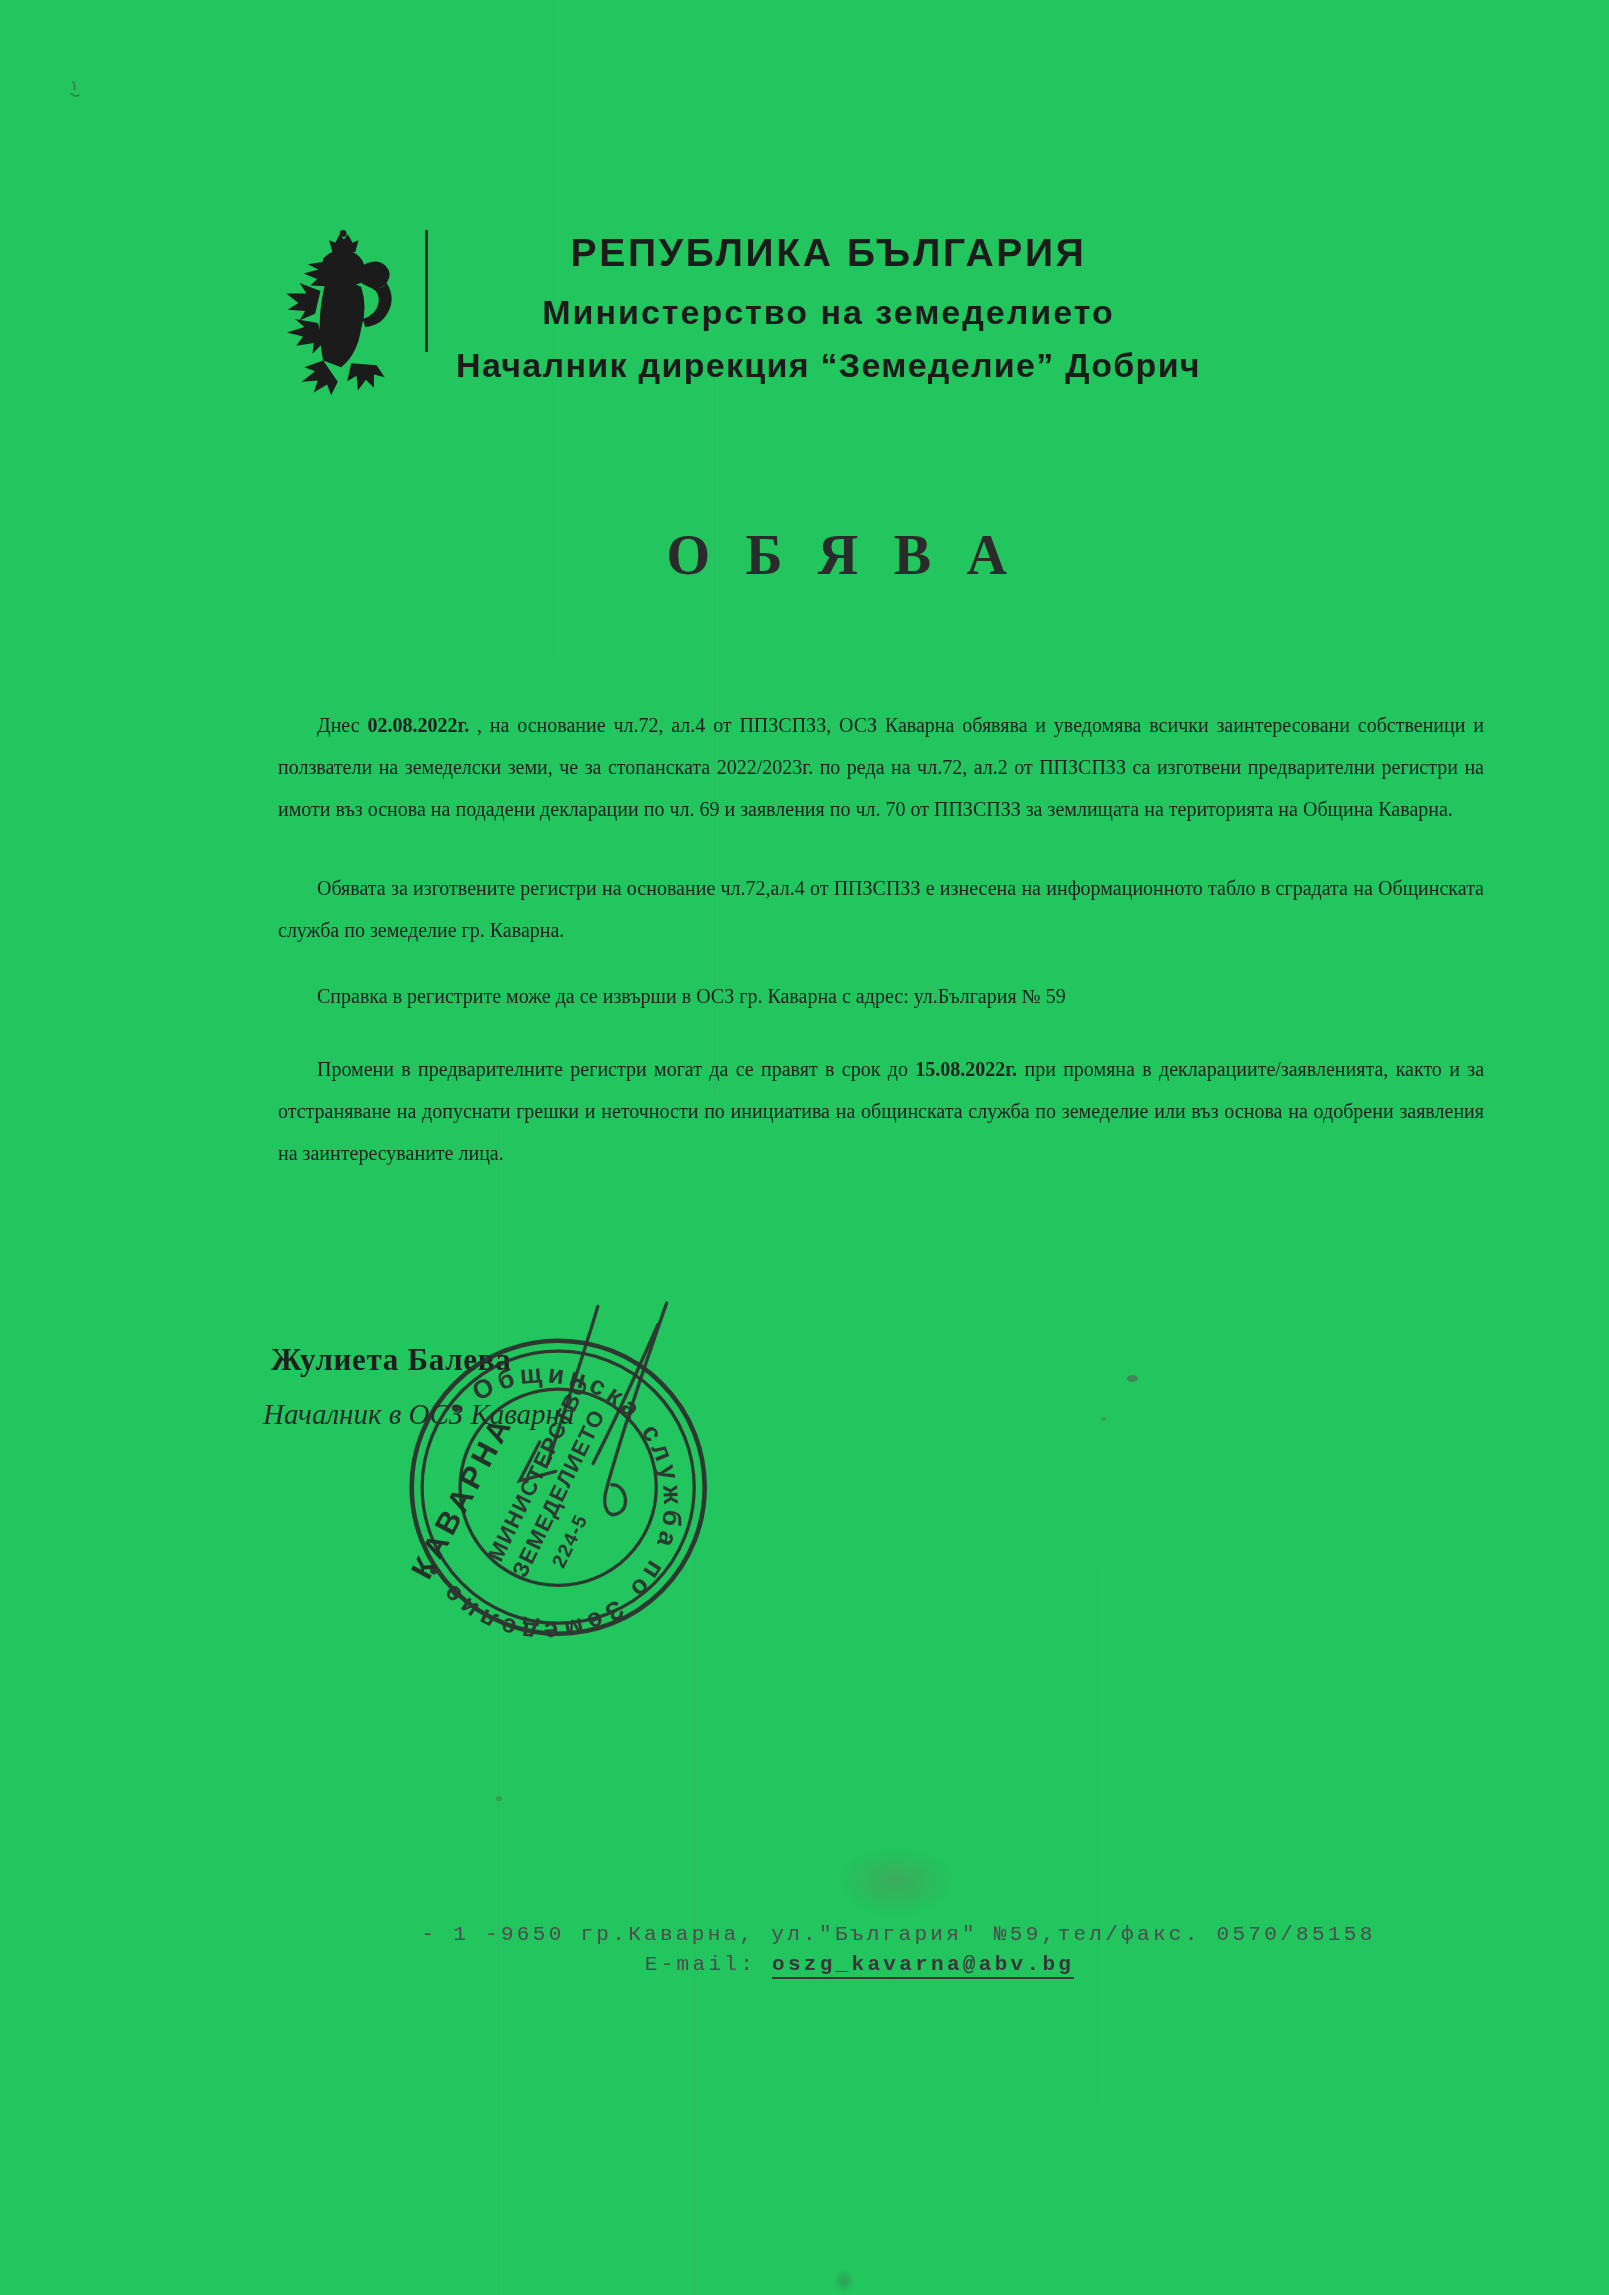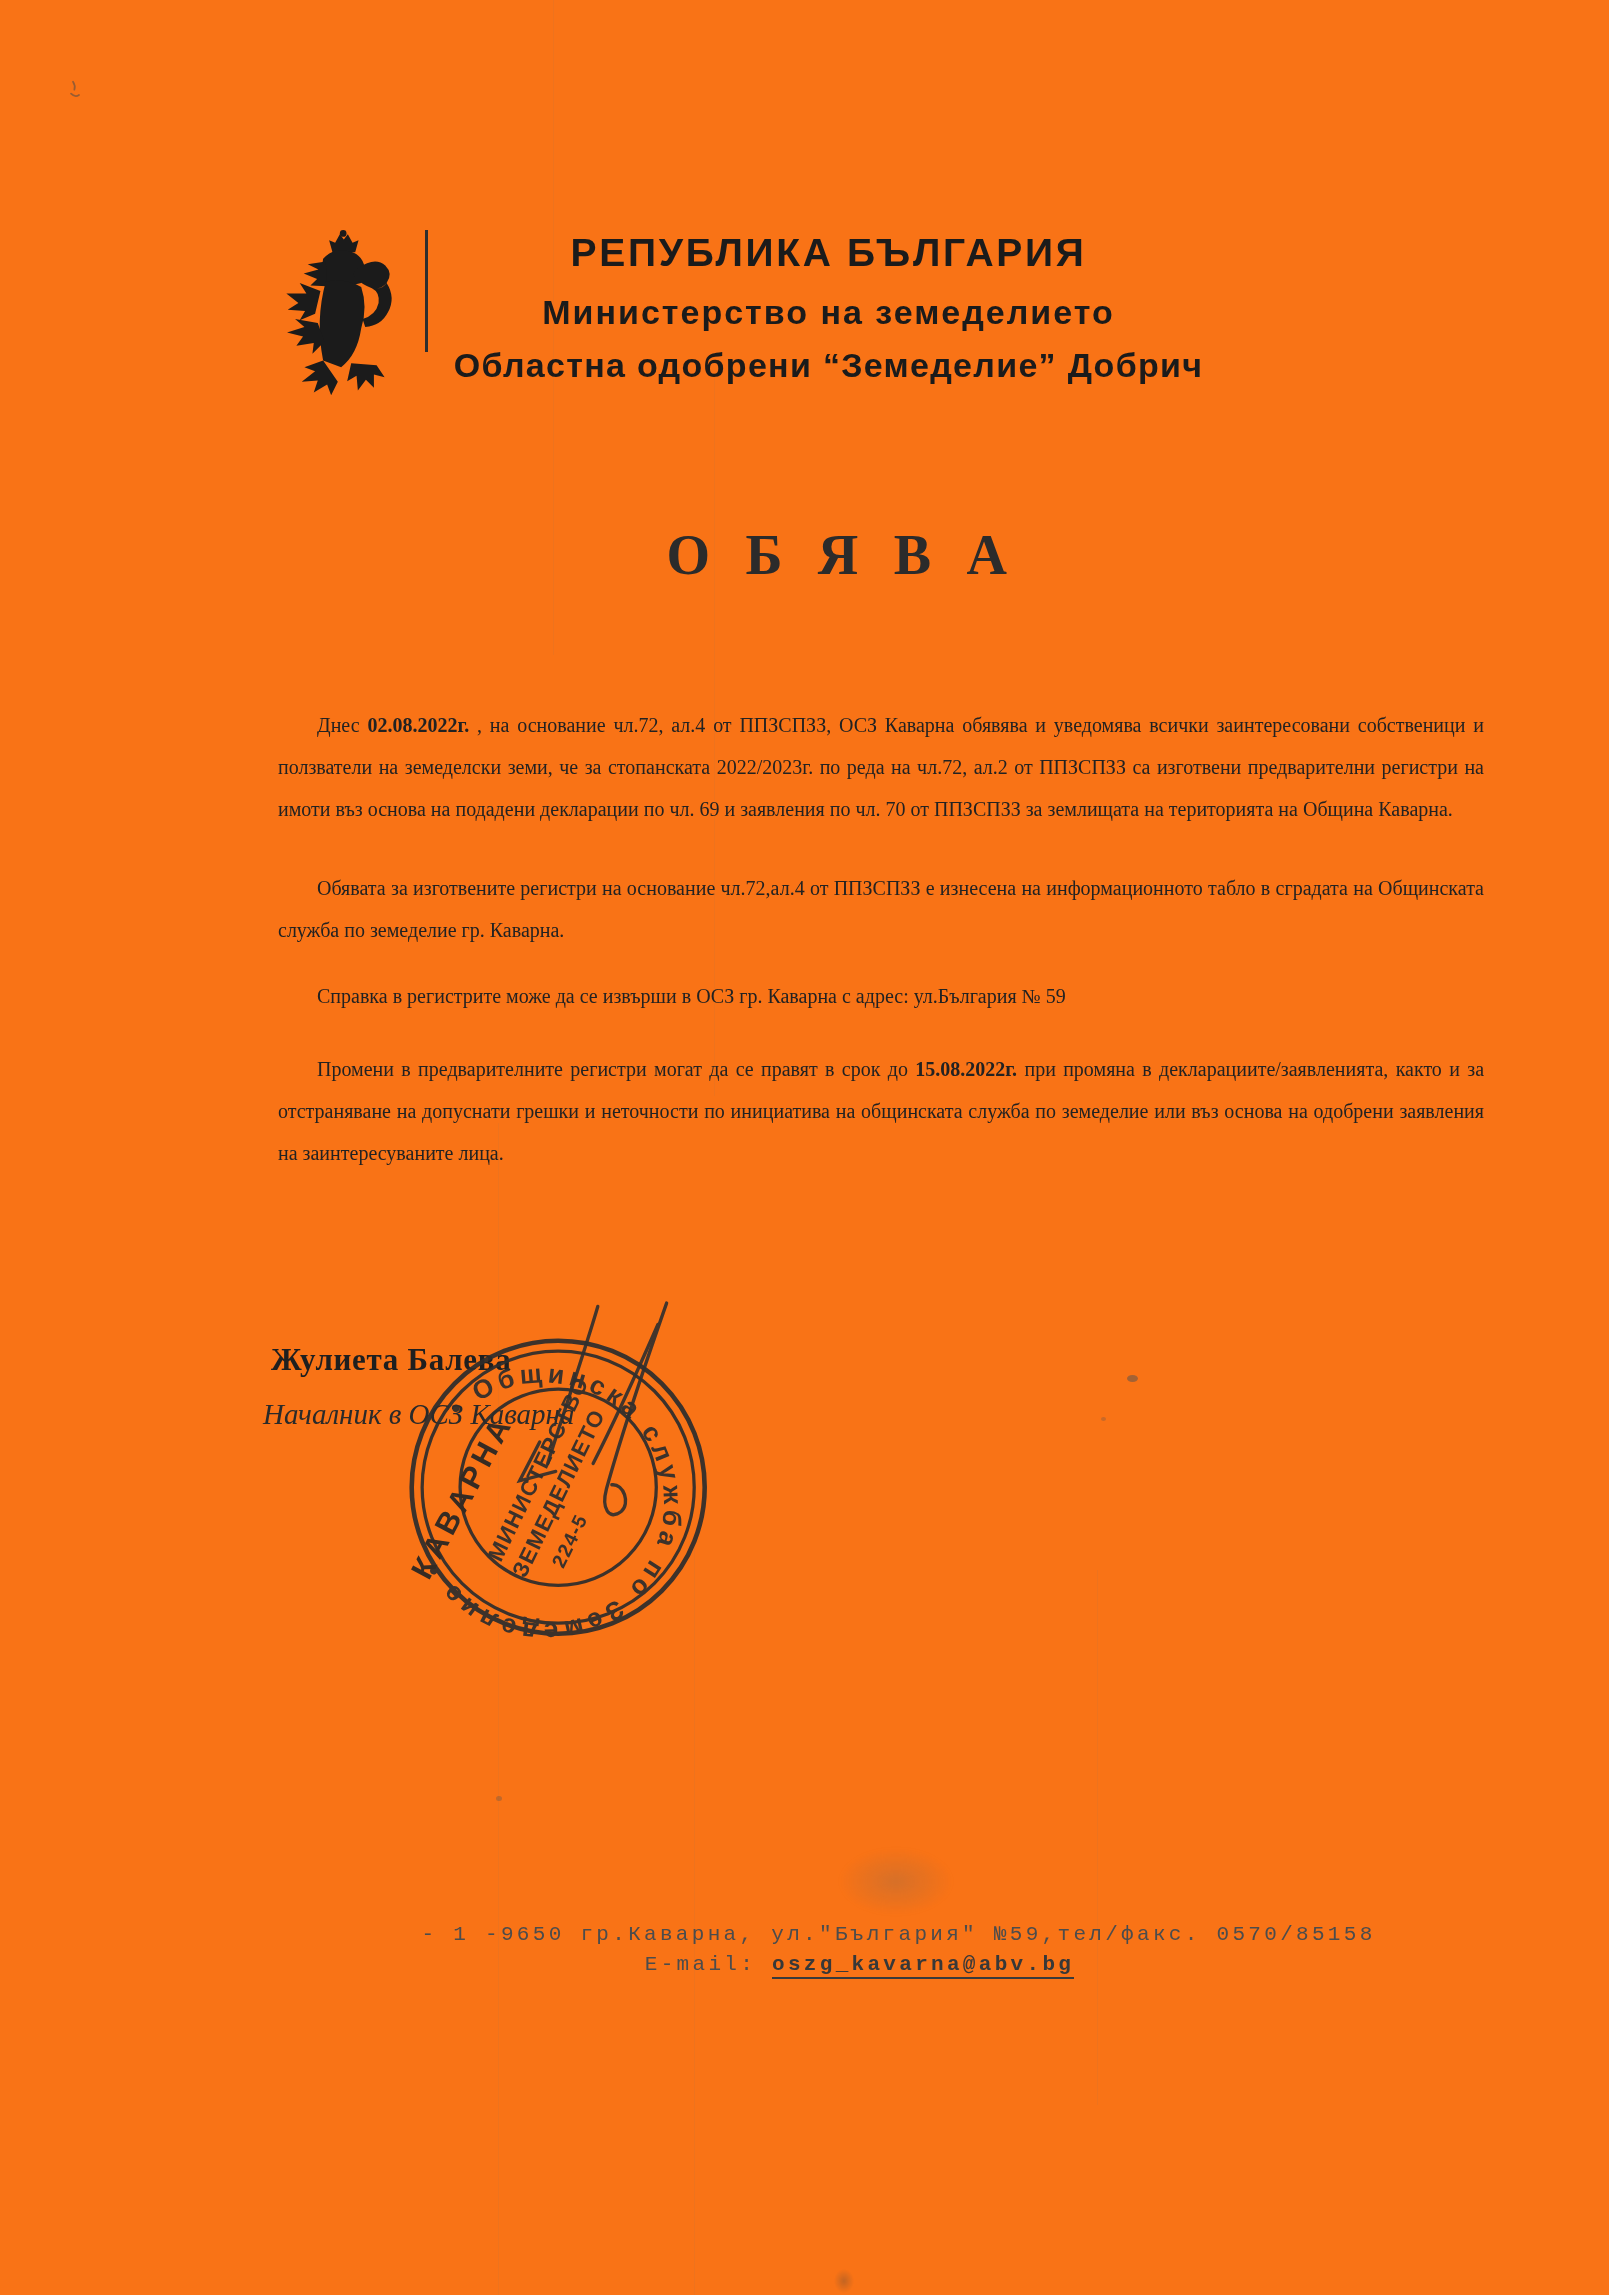--- a/index.html
+++ b/index.html
@@ -1,19 +1,19 @@
 <!DOCTYPE html>
 <html style="font-size:10.7px"><head>
 <meta charset="utf-8">
 <style>
   html,body{margin:0;padding:0;background:#e8e8e6;}
   .page{
     position:relative;
     width:1610px;height:2295px;
-    background:#f97316;
+    background:#22c55e;
     overflow:hidden;
     font-family:"Liberation Serif", serif;
     color:#202020;
   }
   
   .coat{position:absolute;left:279px;top:229px;width:127px;height:168px;}
   .divider{position:absolute;left:425px;top:230px;width:3.3px;height:122px;background:#2e2e2e;}
   .hdr{position:absolute;left:374px;top:233px;width:909px;text-align:center;color:#1b1b1b;
        font-family:"Liberation Sans", sans-serif;font-weight:bold;}
   .hdr .h1{font-size:39px;line-height:1;letter-spacing:2.7px;margin:0 0 23px 0;}
@@ -85,21 +85,21 @@
       <path d="M66 196 l-28 10 16 6 -20 16 24-2 -6 18 20-12 6 16 10-20z"></path>
       <path d="M108 200 l-6 27 14-8 2 22 12-16 12 12 0-20 16 4 -12-18z"></path>
     </g>
   </svg>
 
   <div class="divider"></div>
 
   <div class="hdr">
     <div class="h1">РЕПУБЛИКА БЪЛГАРИЯ</div>
     <div class="h2">Министерство на земеделието</div>
-    <div class="h3">Областна одобрени “Земеделие” Добрич</div>
+    <div class="h3">Началник дирекция “Земеделие” Добрич</div>
   </div>
 
   <div class="title">О Б Я В А</div>
 
   <div class="bodytext">
     <p class="p1"><span>Днес </span><b>02.08.2022г.</b><span> , на основание чл.72, ал.4 от ППЗСПЗЗ, ОСЗ Каварна обявява и уведомява всички заинтересовани собственици и ползватели на земеделски земи, че за стопанската 2022/2023г. по реда на чл.72, ал.2 от ППЗСПЗЗ са изготвени предварителни регистри на имоти въз основа на подадени декларации по чл. 69 и заявления по чл. 70 от ППЗСПЗЗ за землищата на територията на Община Каварна.</span></p>
     <p class="p2">Обявата за изготвените регистри на основание чл.72,ал.4 от ППЗСПЗЗ е изнесена на информационното табло в сградата на Общинската служба по земеделие гр. Каварна.</p>
     <p class="p3">Справка в регистрите може да се извърши в ОСЗ  гр. Каварна с адрес: ул.България № 59</p>
     <p class="p4"><span>Промени в предварителните регистри могат да се правят в срок до </span><b>15.08.2022г.</b><span> при промяна в декларациите/заявленията, както и за отстраняване на допуснати грешки и неточности по инициатива на общинската служба по земеделие или въз основа на одобрени заявления на заинтересуваните лица.</span></p>
   </div>

